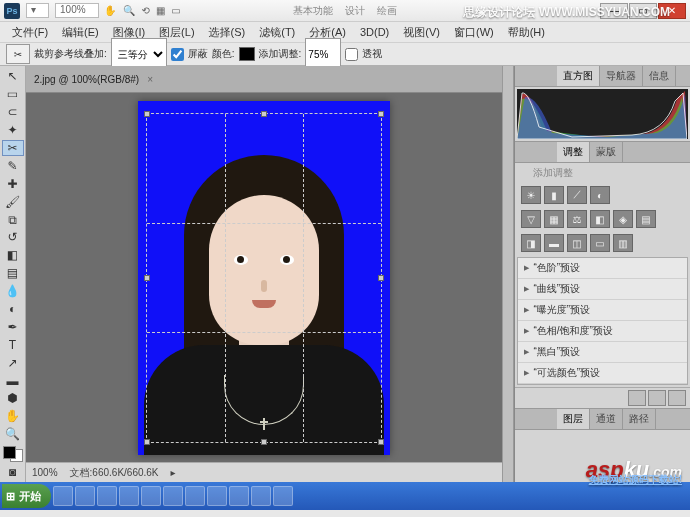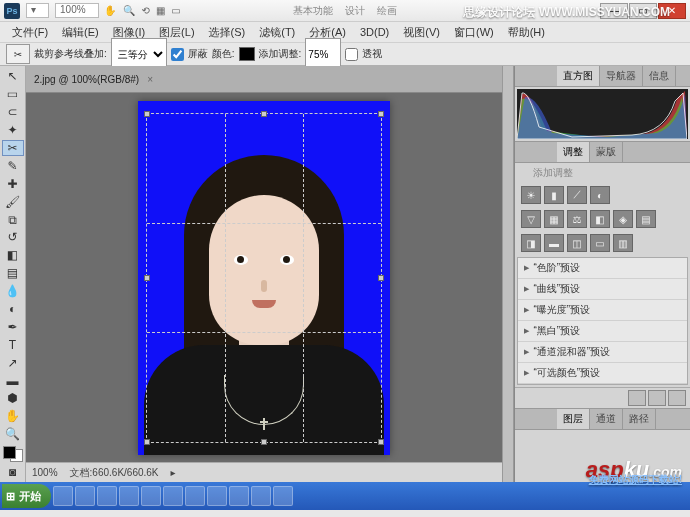--- a/index.html
+++ b/index.html
@@ -250,22 +250,22 @@
         <div class="adj-btn">◨</div>
         <div class="adj-btn">▬</div>
         <div class="adj-btn">◫</div>
         <div class="adj-btn">▭</div>
         <div class="adj-btn">▥</div>
       </div>
       <div class="preset-list">
         <div class="preset-item">“色阶”预设</div>
         <div class="preset-item">“曲线”预设</div>
         <div class="preset-item">“曝光度”预设</div>
+        <div class="preset-item">“色相/饱和度”预设</div>
         <div class="preset-item">“黑白”预设</div>
-        <div class="preset-item">“通道混和器”预设</div>
         <div class="preset-item">“可选颜色”预设</div>
       </div>
       <div class="panel-footer">
         <div class="pf-btn"></div>
         <div class="pf-btn"></div>
         <div class="pf-btn"></div>
       </div>
     </div>
     <div class="panel-sec">
       <div class="panel-tabs">

